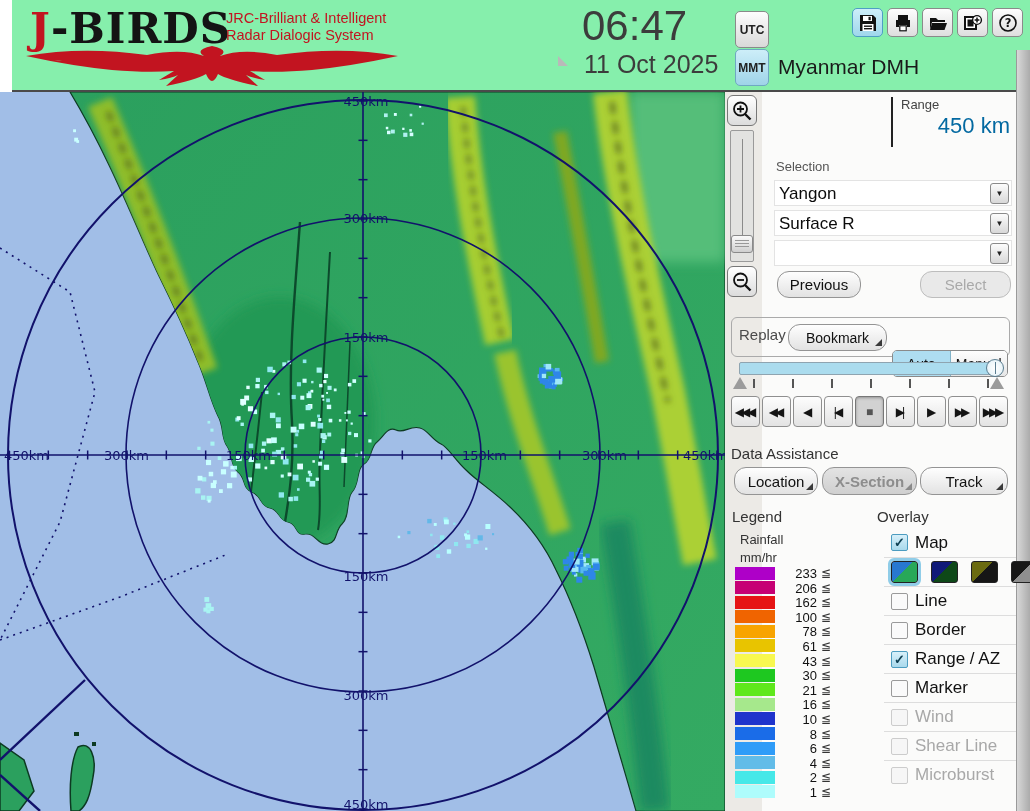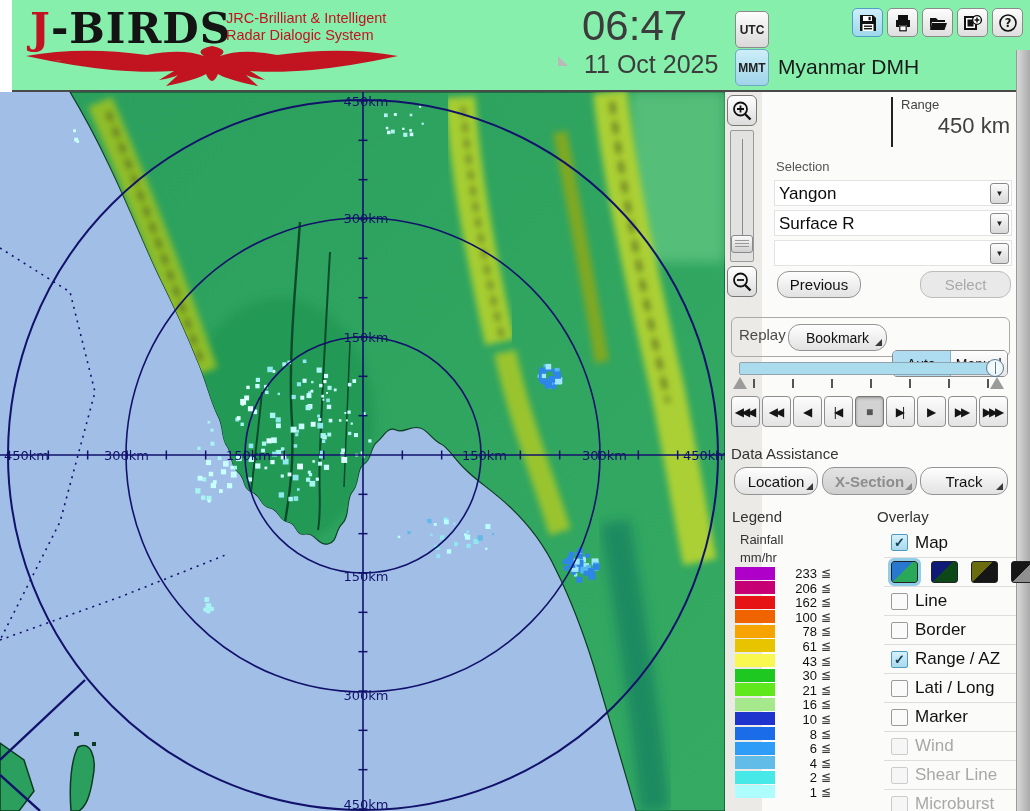--- a/index.html
+++ b/index.html
@@ -48,21 +48,21 @@
   #zoom-thumb::after { content:""; position:absolute; left:3px; top:7px; width:14px; height:1px;
     background:#999; box-shadow:0 3px 0 #999,0 -3px 0 #999; }
 
   
   #panel { left:762px; top:92px; width:254px; height:719px; background:#fbfbfa; }
   #right-strip { left:1016px; top:50px; width:14px; height:761px;
     background:linear-gradient(90deg,#d8d8d8,#ababab); border-left:1px solid #9a9a9a; }
   #station-name { left:778px; top:55px; font-size:21px; color:#1a1a1a; }
   #range-divider { left:891px; top:97px; width:2px; height:50px; background:#222; }
   #range-label { left:901px; top:97px; font-size:13px; color:#444; }
-  #range-value { left:838px; top:113px; width:172px; font-size:22px; color:#404040; text-align:right; }
+  #range-value { left:838px; top:113px; width:172px; font-size:22px; color:#0369a1; text-align:right; }
   #selection-label { left:776px; top:159px; font-size:13px; color:#555; }
   .dd-field { left:774px; width:238px; height:26px; background:#fff; border:1px solid #e3e3e3; }
   .dd-text { padding:3px 0 0 4px; font-size:17px; color:#0b0b0b; }
   .dd-btn { position:absolute; right:2px; top:2px; width:19px; height:21px; border:1px solid #8a8a8a;
     border-radius:3px; background:linear-gradient(#fcfcfc,#d8d8d8); display:flex; align-items:center;
     justify-content:center; font-size:8px; color:#222; }
   .btn { border:1px solid #949494; border-radius:12px; background:linear-gradient(#fefefe,#e2e2e2);
     font-size:15px; color:#111; display:flex; align-items:center; justify-content:center;text-align:right; }
   .btn.disabled { color:#a9a9a9; background:#e9e9e9; border-color:#bdbdbd; }
   .btn.graybg { background:linear-gradient(#e3e3e3,#cfcfcf); color:#8d8d8d; }
@@ -748,24 +748,20 @@
       <div class="ov-row">
         <div class="ov-check"></div>
         <div class="ov-label">Border</div>
       </div>
       <div class="ov-row">
         <div class="ov-check on">✓</div>
         <div class="ov-label">Range / AZ</div>
       </div>
       <div class="ov-row">
         <div class="ov-check"></div>
-        <div class="ov-label">Lati / Long</div>
-      </div>
-      <div class="ov-row">
-        <div class="ov-check"></div>
         <div class="ov-label">Marker</div>
       </div>
       <div class="ov-row">
         <div class="ov-check dis"></div>
         <div class="ov-label dis">Wind</div>
       </div>
       <div class="ov-row">
         <div class="ov-check dis"></div>
         <div class="ov-label dis">Shear Line</div>
       </div>

